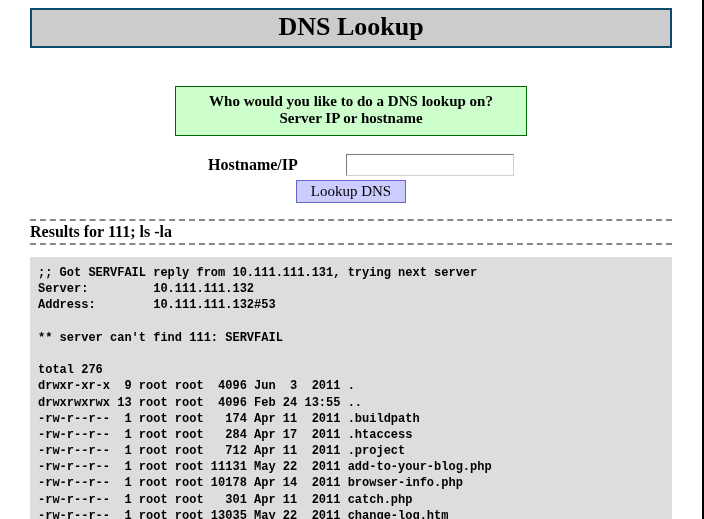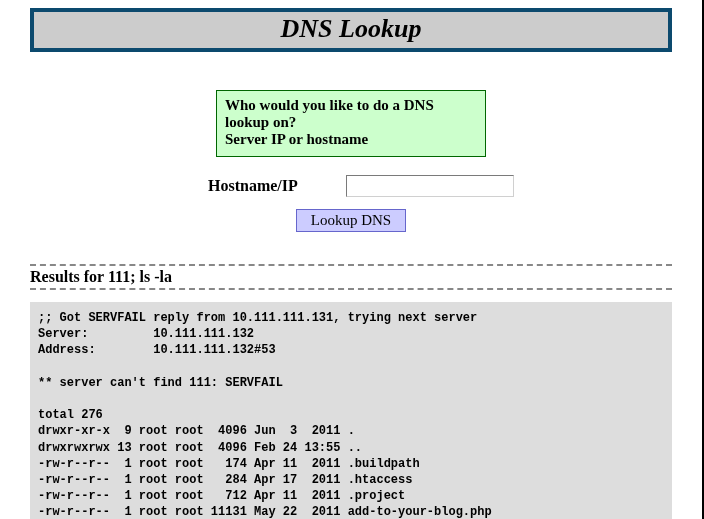--- a/index.html
+++ b/index.html
@@ -13,67 +13,67 @@
   .page {
     width: 704px;
     height: 519px;
     overflow: hidden;
     position: relative;
     padding: 8px 30px 0 30px;
     border-right: 2px solid #000;
   }
   .title-bar {
     background: #cccccc;
-    border: 4px solid #0c4a6e;
+    border: 2px solid #0c4a6e;
     text-align: center;
     padding: 2px 0 4px 0;
     margin-bottom: 38px;
-    font-style: italic;
   }
   .title-bar h1 {
     margin: 0;
     font-size: 26px;
     font-weight: bold;
   }
   .prompt-box {
     background: #ccffcc;
     border: 1px solid #006600;
-    width: 270px;
+    width: 352px;
     margin: 12px auto 18px auto;
+    text-align: center;
     padding: 6px 8px 8px 8px;
     font-size: 15px;
     font-weight: bold;
   }
   .form-row {
     display: flex;
     align-items: center;
     justify-content: center;
     gap: 18px;
-    margin-bottom: 12px;
+    margin-bottom: 4px;
   }
   .form-label {
     font-weight: bold;
     font-size: 16px;
     width: 120px;
     text-align: left;
     margin-left: 20px;
   }
   .text-input {
     width: 168px;
     height: 22px;
     border: 1px solid #7a7a7a;
     border-right-color: #d0d0d0;
     border-bottom-color: #d0d0d0;
     background: #fff;
     font-family: inherit;
     padding: 1px 3px;
   }
   .button-row {
     text-align: center;
-    margin-bottom: 32px;
+    margin-bottom: 16px;
   }
   .lookup-btn {
     background: #ccccff;
     border: 1px solid #6666cc;
     font-family: "Times New Roman", Times, serif;
     font-size: 15px;
     padding: 2px 14px;
     cursor: pointer;
   }
   .divider {

